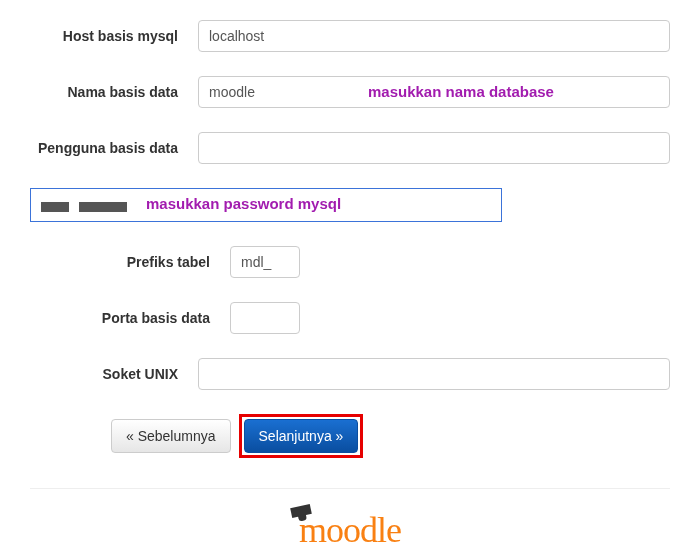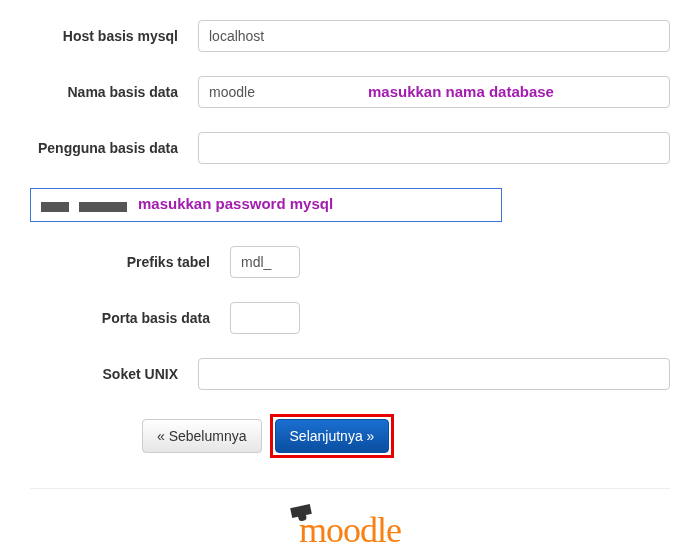--- a/index.html
+++ b/index.html
@@ -50,21 +50,21 @@
     .annotation {
       position: absolute;
       color: #a21caf;
       font-weight: bold;
       font-size: 15px;
       pointer-events: none;
     }
     .button-row {
       display: flex;
       align-items: center;
-      margin-left: 112px;
+      margin-left: 81px;
       gap: 8px;
     }
     .btn {
       padding: 8px 14px;
       border-radius: 4px;
       font-size: 14px;
       cursor: pointer;
       border: 1px solid #ccc;
     }
     .btn-prev {
@@ -158,21 +158,21 @@
   </div>
 
   <div class="form-row">
     <div class="form-input-wrap">
       <div class="input-full input-focused" style="display:inline-block; padding:7px 10px; height:34px;">
         <span class="pwd-mask">
           <span class="mask-block" style="width:28px;"></span>
           <span class="mask-block" style="width:48px;"></span>
         </span>
       </div>
-      <span class="annotation" style="top:7px; left:108px;">masukkan password mysql</span>
+      <span class="annotation" style="top:7px; left:116px;">masukkan password mysql</span>
     </div>
   </div>
 
   <div class="form-row">
     <div class="form-label">Prefiks tabel</div>
     <div class="form-input-wrap">
       <input type="text" class="input-small" value="mdl_" style="">
     </div>
   </div>
 

